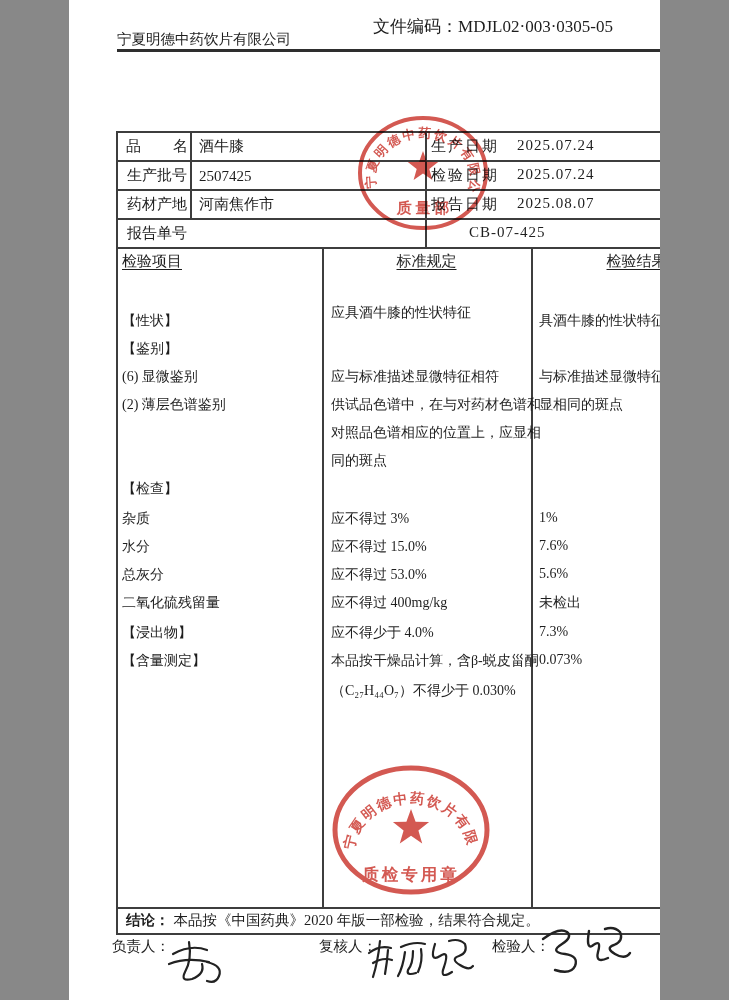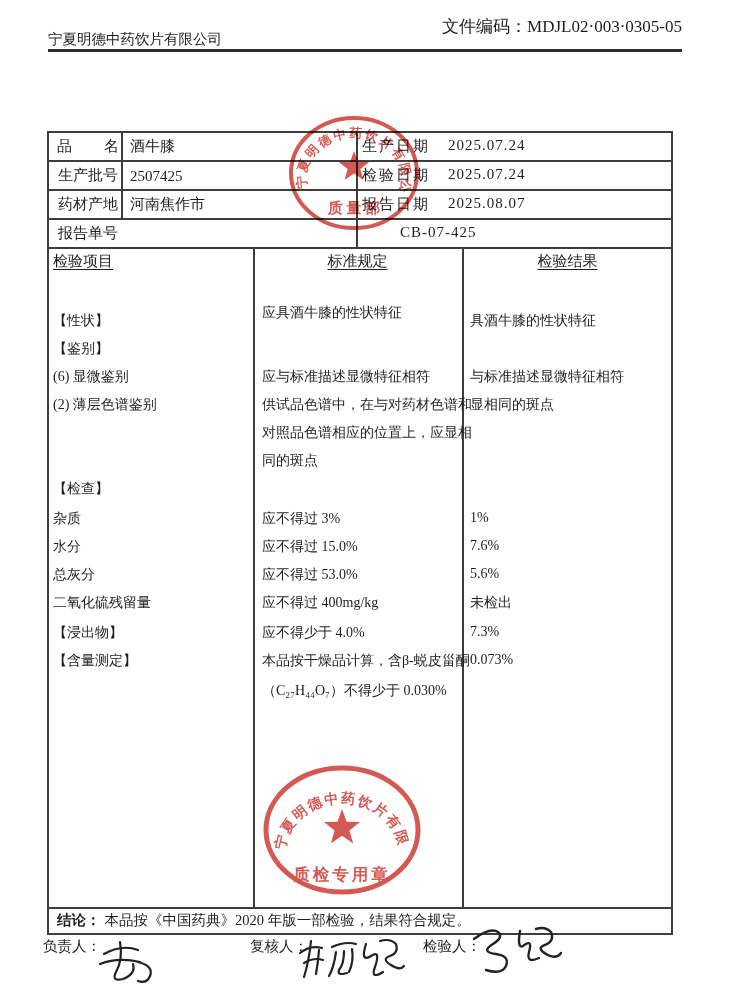--- a/index.html
+++ b/index.html
@@ -1,17 +1,17 @@
 <!DOCTYPE html>
 <html><head>
 <meta charset="utf-8">
 <style>
   html,body{margin:0;padding:0;background:#888;}
   .page{
-    position:relative;width:729px;height:1000px;margin:0 auto;
+    position:relative;width:591px;height:1000px;margin:0 auto;
     background:#ffffff;overflow:hidden;
     font-family:"Liberation Serif","DejaVu Serif",serif;color:#1e1e1e;
   }
   .abs{position:absolute;}
   .hline{position:absolute;height:2px;background:#3d3d3d;}
   .vline{position:absolute;width:2px;background:#3d3d3d;}
   .outer-border{position:absolute;left:47px;top:131px;width:626px;height:804px;
     border:2px solid #3d3d3d;box-sizing:border-box;}
   .company{left:48px;top:30px;font-size:14.5px;}
   .doccode{right:47px;top:15px;font-size:17px;}

